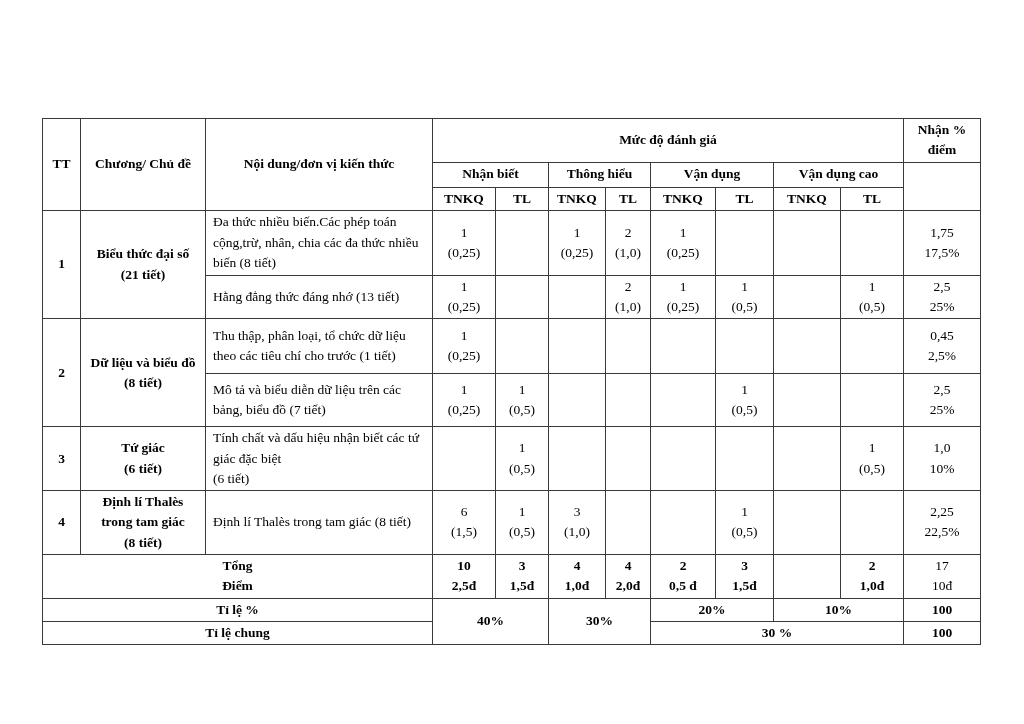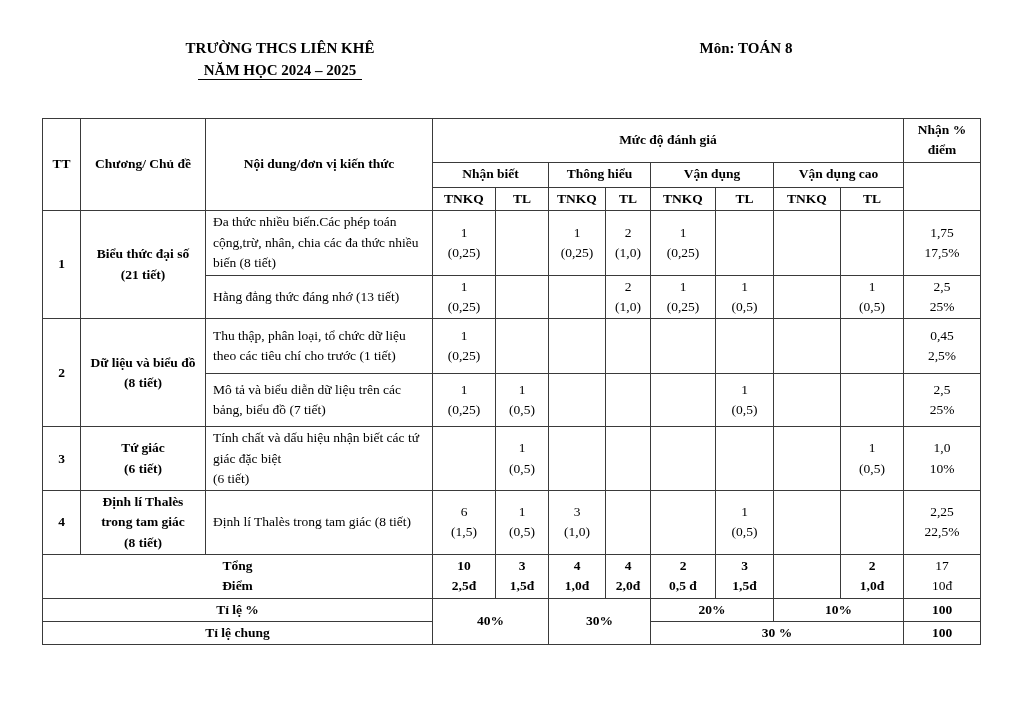--- a/index.html
+++ b/index.html
@@ -31,27 +31,22 @@
   tr.r1a{height:65px;} tr.r1b{height:40px;}
   tr.r2a{height:55px;} tr.r2b{height:53px;}
   tr.r3{height:58px;} tr.r4{height:60px;}
   tr.f1{height:44px;} tr.f2{height:22px;} tr.f3{height:21px;margin-left:32px;}
 </style>
 </head>
 <body>
 
 <div id="page">
 
-  <div id="hdr-left" class="hdr-block">
-    <div class="hdr-line">TRƯỜNG THCS LIÊN KHÊ</div>
-    <div class="hdr-line hdr-underline"><span>NĂM HỌC 2024 – 2025</span></div>
-  </div>
 
   <div id="hdr-right" class="hdr-block">
-    <div class="hdr-line">Môn: TOÁN 8</div>
   </div>
 
   <table id="matrix">
     <colgroup>
       <col style="width:38px">
         <col style="width:125px">
         <col style="width:227px">
       <col style="width:63px">
         <col style="width:53px">
       <col style="width:57px">

